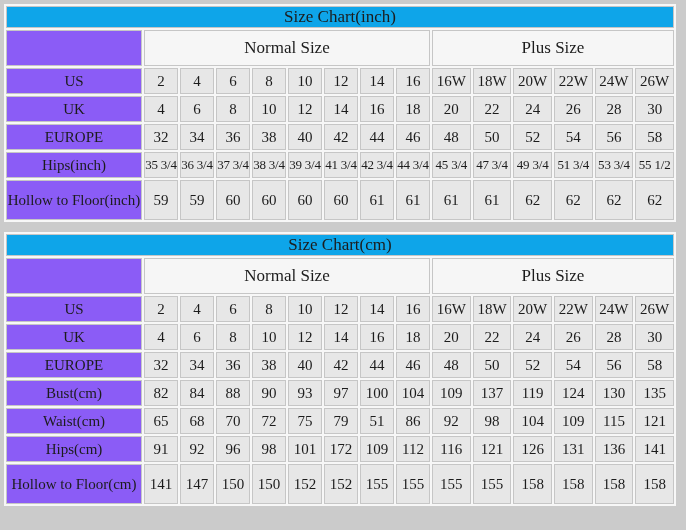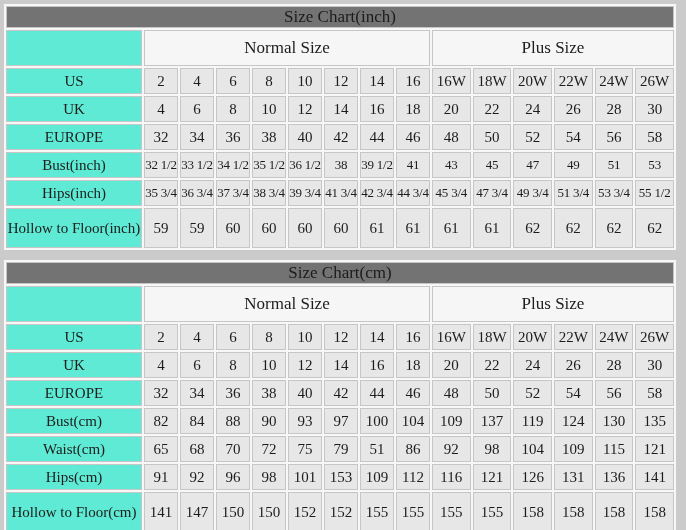--- a/index.html
+++ b/index.html
@@ -32,31 +32,31 @@
   td {
     border: 1px solid #c6c6c6;
     box-sizing: border-box;
     text-align: center;
     vertical-align: middle;
     padding: 0;
     white-space: nowrap;
     overflow: visible;
   }
   .row-title td {
-    background: #737373;
+    background: #0ea5e9;
     font-size: 17px;
     height: 21px;
   }
   .cell-group {
     background: #f6f6f6;
     font-size: 17px;
     height: 36px;
   }
   .cell-label {
-    background: #5eead4;
+    background: #8b5cf6;
     font-size: 15px;
   }
   .cell-data {
     background: #e7e7e7;
     font-size: 15px;
   }
   .cell-meas {
     font-size: 13px;
     letter-spacing: -0.2px;
   }
@@ -138,37 +138,20 @@
           <td class="cell-data">40</td>
           <td class="cell-data">42</td>
           <td class="cell-data">44</td>
           <td class="cell-data">46</td>
           <td class="cell-data">48</td>
           <td class="cell-data">50</td>
           <td class="cell-data">52</td>
           <td class="cell-data">54</td>
           <td class="cell-data">56</td>
           <td class="cell-data">58</td>
-        </tr>
-        <tr class="row-data">
-          <td class="cell-label">Bust(inch)</td>
-          <td class="cell-data cell-meas">32 1/2</td>
-          <td class="cell-data cell-meas">33 1/2</td>
-          <td class="cell-data cell-meas">34 1/2</td>
-          <td class="cell-data cell-meas">35 1/2</td>
-          <td class="cell-data cell-meas">36 1/2</td>
-          <td class="cell-data cell-meas">38</td>
-          <td class="cell-data cell-meas">39 1/2</td>
-          <td class="cell-data cell-meas">41</td>
-          <td class="cell-data cell-meas">43</td>
-          <td class="cell-data cell-meas">45</td>
-          <td class="cell-data cell-meas">47</td>
-          <td class="cell-data cell-meas">49</td>
-          <td class="cell-data cell-meas">51</td>
-          <td class="cell-data cell-meas">53</td>
         </tr>
         <tr class="row-data">
           <td class="cell-label">Hips(inch)</td>
           <td class="cell-data cell-meas">35 3/4</td>
           <td class="cell-data cell-meas">36 3/4</td>
           <td class="cell-data cell-meas">37 3/4</td>
           <td class="cell-data cell-meas">38 3/4</td>
           <td class="cell-data cell-meas">39 3/4</td>
           <td class="cell-data cell-meas">41 3/4</td>
           <td class="cell-data cell-meas">42 3/4</td>
@@ -312,21 +295,21 @@
           <td class="cell-data">115</td>
           <td class="cell-data">121</td>
         </tr>
         <tr class="row-data">
           <td class="cell-label">Hips(cm)</td>
           <td class="cell-data">91</td>
           <td class="cell-data">92</td>
           <td class="cell-data">96</td>
           <td class="cell-data">98</td>
           <td class="cell-data">101</td>
-          <td class="cell-data">153</td>
+          <td class="cell-data">172</td>
           <td class="cell-data">109</td>
           <td class="cell-data">112</td>
           <td class="cell-data">116</td>
           <td class="cell-data">121</td>
           <td class="cell-data">126</td>
           <td class="cell-data">131</td>
           <td class="cell-data">136</td>
           <td class="cell-data">141</td>
         </tr>
         <tr class="row-tall">

